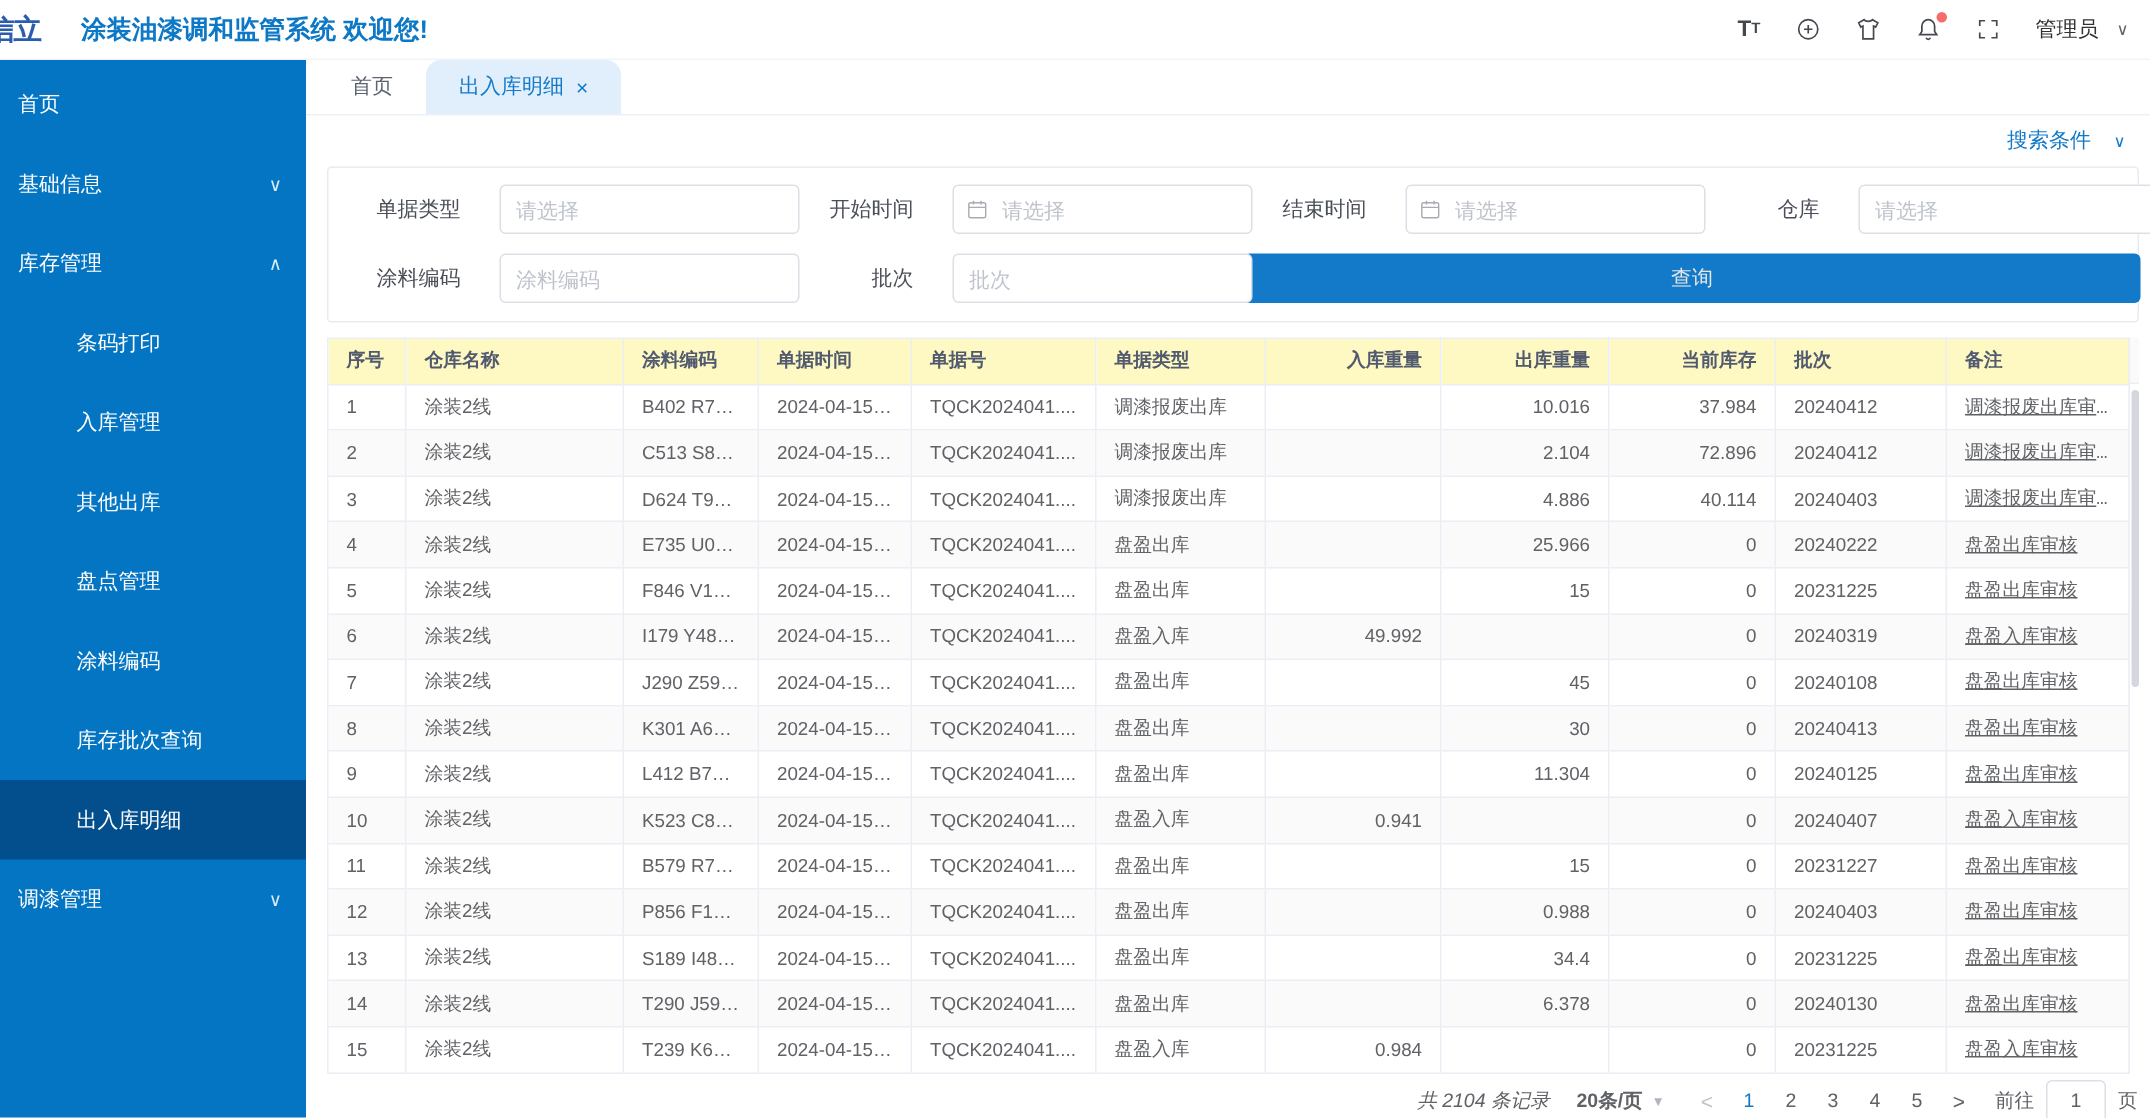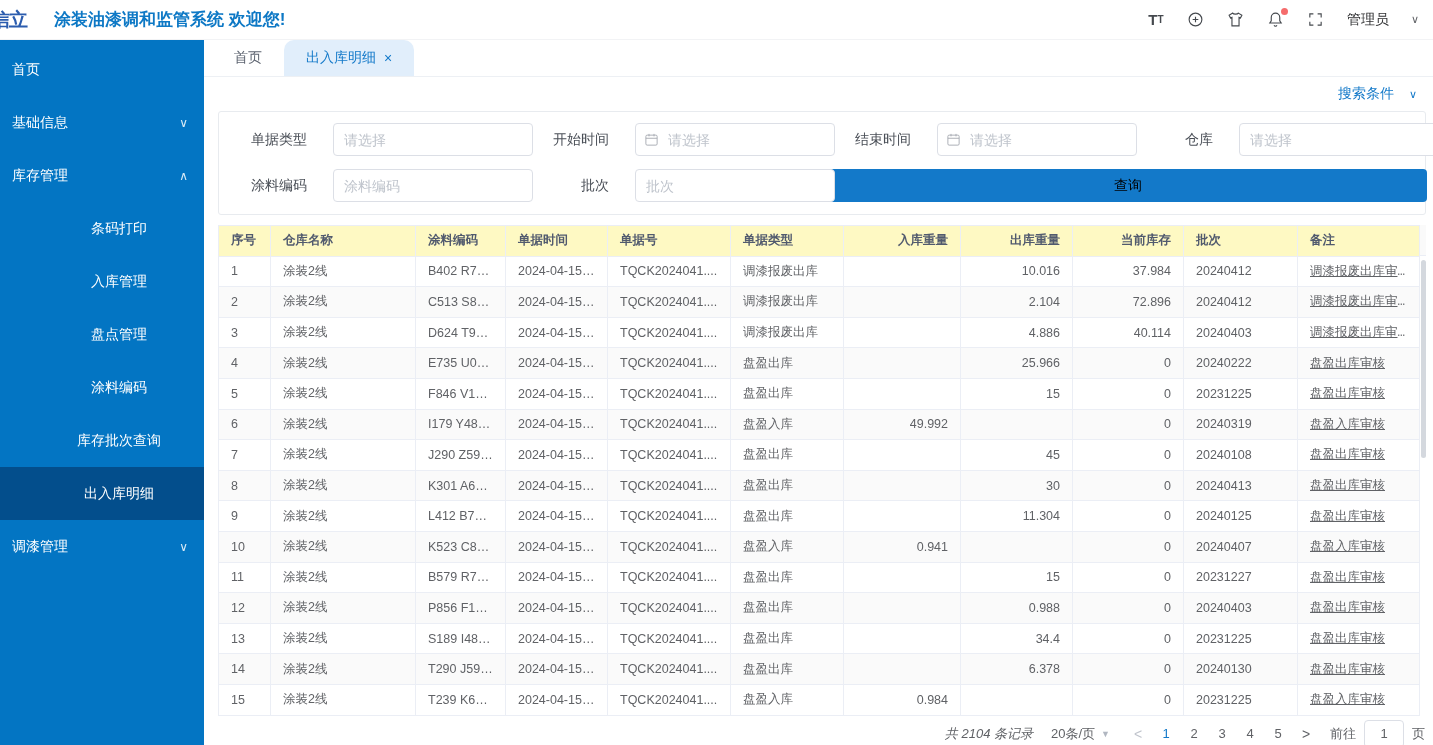--- a/index.html
+++ b/index.html
@@ -11,29 +11,29 @@
     display:flex; align-items:center; border-bottom:1px solid #f2f3f5; z-index:5; }
   .logo-clip { width:34px; height:26px; overflow:hidden; flex:0 0 auto; }
   .logo-text { color:#2b5cae; font-weight:700; font-size:19px; margin-left:-9px; letter-spacing:-1px; }
   .header-title { color:#0d78c5; font-size:17px; font-weight:600; margin-left:20px; white-space:nowrap; }
   .header-right { margin-left:auto; display:flex; align-items:center; gap:22px; padding-right:14px; }
   .hicon { width:18px; height:18px; color:#45494e; position:relative; display:flex; align-items:center; justify-content:center; cursor:pointer; }
   .hicon svg { width:17px; height:17px; stroke:#45494e; fill:none; stroke-width:1.6; }
   .tt { font-size:15px; font-weight:700; color:#45494e; }
   .tt small { font-size:10px; font-weight:700; }
   .dot { position:absolute; top:-3px; right:-3px; width:7px; height:7px; border-radius:50%; }
-  .user-box { display:flex; align-items:center; gap:22px; color:#303133; font-size:14px; cursor:pointer;justify-content:center; }
+  .user-box { display:flex; align-items:center; gap:12px; color:#303133; font-size:14px; cursor:pointer;justify-content:center; }
   .user-caret { font-size:11px; color:#606266; }
 
   
   .sidebar { position:absolute; left:0; top:40px; width:204px; height:705px; background:#0375c3; overflow:hidden; }
   .side-list { padding-top:3px; }
   .side-item { position:relative; height:53px; display:flex; align-items:center; color:#fff; font-size:14px;
     padding-left:12px; cursor:pointer; }
-  .side-item.sub { padding-left:34px;justify-content:center; }
+  .side-item.sub { padding-left:51px; }
   .side-item.active { background:#034e8c; }
   .chev { position:absolute; right:16px; font-size:12px; color:rgba(255,255,255,.85); }
 
   
   .main { position:absolute; left:204px; top:40px; width:1229px; height:705px; background:#fff; }
 
   
   .tabbar { height:37px; display:flex; align-items:stretch; background:#fff; border-bottom:1px solid #edf0f4; padding-left:8px; }
   .tab { display:flex; align-items:center; padding:0 22px; font-size:14px; color:#5d6470; cursor:pointer; }
   .tab.active { background:#e1eefb; color:#1379c9; border-radius:10px 10px 0 0; }
@@ -50,41 +50,41 @@
   .frow:last-child { margin-bottom:0; }
   .frow.r1 { grid-template-columns:302px 302px 302px 302px; }
   .fgroup { display:flex; align-items:center; }
   .flabel { width:88px; text-align:right; font-size:14px; color:#4a4f57; flex:0 0 auto; }
   .iwrap { position:relative; margin-left:26px; }
   .iwrap input { width:200px; height:33px; border:1px solid #dcdfe6; border-radius:4px; font-size:14px;
     color:#606266; padding:0 10px; outline:none; font-family:inherit; }
   .iwrap input::placeholder { color:#bfc4cc; }
   .iwrap.date input { padding-left:32px; }
   .cal-icon { position:absolute; left:9px; top:9px; width:15px; height:15px; stroke:#a8abb2; fill:none; stroke-width:1.5; }
-  .btn-query { margin-left:6px; height:33px; padding:0 18px; background:#1379c9; color:#000000; border:none;
+  .btn-query { margin-left:6px; height:33px; padding:0 18px; background:#1379c9; color:#e5e5e5; border:none;
     border-radius:4px; font-size:14px; cursor:pointer; font-family:inherit; align-self:center; }
 
   
   .twrap { position:relative; margin:10px 0 0 14px; width:1208px; }
   table { border-collapse:collapse; table-layout:fixed; width:1201px; font-size:12.5px; }
   th,td { border:1px solid #ebeef5; padding:0 12px; height:30.6px; color:#606266; white-space:nowrap;
     overflow:hidden; text-overflow:ellipsis; text-align:left; }
   th { background:#fef9c3; color:#515a6e; font-weight:600; }
   tr.stripe td { background:#fafafa; }
   .al-r { text-align:right; }
   td.remark { text-decoration:underline; cursor:pointer;font-family:Liberation Mono, monospace; }
   .gutter { position:absolute; right:0; top:0; bottom:0; width:7px; border-left:1px solid #ebeef5; }
   .gutter-head { height:31px; background:#fafafa; border-bottom:1px solid #ebeef5; }
   .thumb { position:absolute; left:1px; top:35px; width:5px; height:198px; background:#d4d8de; border-radius:3px; }
 
   
   .pager { height:32px; display:flex; align-items:center; justify-content:flex-end; padding-right:8px;
     font-size:13px; color:#606266; gap:0; margin-top:2px; }
   .pg-total { margin-right:18px;font-style:italic; }
-  .pg-size { display:flex; align-items:center; gap:6px; margin-right:14px; cursor:pointer; }
+  .pg-size { display:flex; align-items:center; gap:6px; margin-right:14px; cursor:pointer;font-weight:bold; }
   .pg-size-caret { font-size:9px; color:#b1b7c1; }
   .pg-btn { min-width:28px; height:28px; display:flex; align-items:center; justify-content:center; cursor:pointer; }
   .pg-prev { color:#c0c4cc; font-size:14px; }
   .pg-next { color:#606266; font-size:14px; }
   .pg-num { color:#606266; }
   .pg-num.active { color:#1379c9; }
   .pg-goto { margin-left:10px; display:flex; align-items:center; gap:8px; }
   .pg-goto input { width:40px; height:28px; border:1px solid #dcdfe6; border-radius:4px; text-align:center;
     font-size:13px; color:#606266; outline:none; font-family:inherit; }
 </style>
@@ -140,20 +140,23 @@
       </div>
       <div class="side-item">
         <span>库存管理</span>
         <span class="chev">∧</span>
       </div>
       <div class="side-item sub">
         <span>条码打印</span>
       </div>
       <div class="side-item sub">
         <span>入库管理</span>
+      </div>
+      <div class="side-item sub">
+        <span>其他出库</span>
       </div>
       <div class="side-item sub">
         <span>盘点管理</span>
       </div>
       <div class="side-item sub">
         <span>涂料编码</span>
       </div>
       <div class="side-item sub">
         <span>库存批次查询</span>
       </div>

